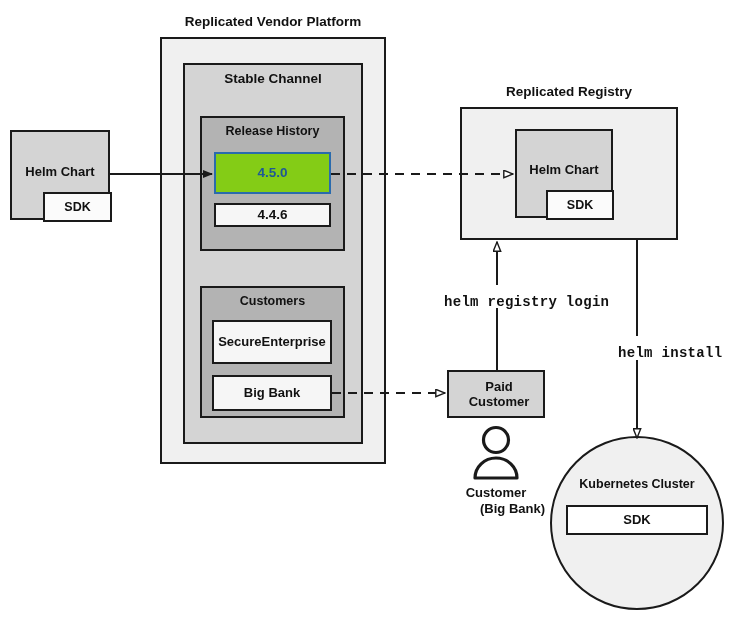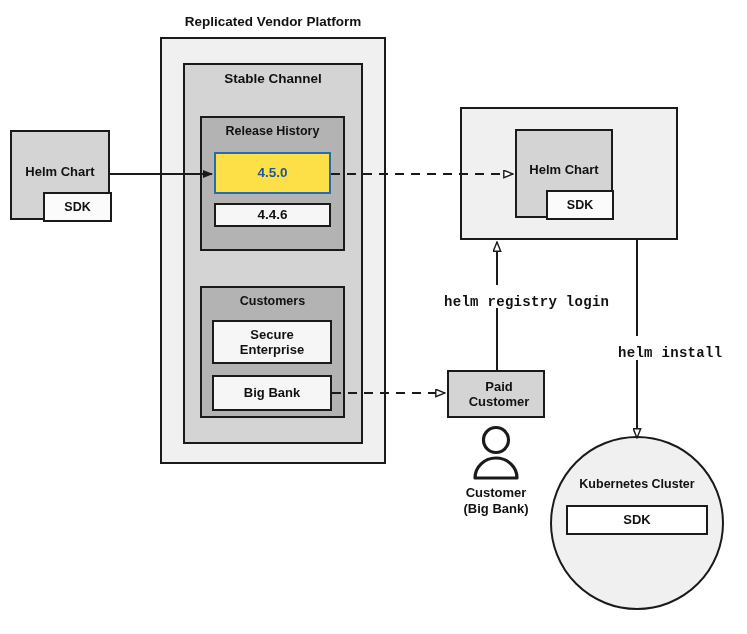--- a/index.html
+++ b/index.html
@@ -75,65 +75,66 @@
   <div class="box" style="left:160px; top:37px; width:226px; height:427px; background:#f0f0f0;"></div>
 
   <div class="box lbl-top" style="left:183px; top:63px; width:180px; height:381px; background:#d4d4d4; font-size:13.5px;">
     <span>Stable Channel</span>
   </div>
 
   <div class="box lbl-top" style="left:200px; top:116px; width:145px; height:135px; background:#b3b3b3; font-size:12.5px;">
     <span>Release History</span>
   </div>
 
-  <div class="box" style="left:214px; top:152px; width:117px; height:42px; background:#fde047; border-color:#2a6bad; color:#1f5896; font-size:13.5px;">
+  <div class="box" style="left:214px; top:152px; width:117px; height:42px; background:#84cc16; border-color:#2a6bad; color:#1f5896; font-size:13.5px;">
     <span>4.5.0</span>
   </div>
 
   <div class="box" style="left:214px; top:203px; width:117px; height:24px; background:#f6f6f6; font-size:13.5px;">
     <span>4.4.6</span>
   </div>
 
   <div class="box lbl-top" style="left:200px; top:286px; width:145px; height:132px; background:#b3b3b3; font-size:12.5px;">
     <span>Customers</span>
   </div>
 
-  <div class="box" style="left:212px; top:320px; width:120px; height:44px; background:#f6f6f6; font-size:13px; flex-direction:column;">
+  <div class="box" style="left:212px; top:320px; width:120px; height:44px; background:#f6f6f6; font-size:13px; flex-direction:row;">
     <span>Secure</span>
     <span>Enterprise</span>
   </div>
 
   <div class="box" style="left:212px; top:375px; width:120px; height:36px; background:#f6f6f6; font-size:13px;">
     <span>Big Bank</span>
   </div>
 
   <div class="box" style="left:10px; top:130px; width:100px; height:90px; background:#d4d4d4; font-size:13px; align-items:flex-start; padding-top:32px;">
     <span>Helm Chart</span>
   </div>
   <div class="box" style="left:43px; top:192px; width:69px; height:30px; background:#fbfbfb; font-size:12.5px;">
     <span>SDK</span>
   </div>
 
+  <div class="title" style="left:460px; top:84px; width:218px; font-size:13.5px;">Replicated Registry</div>
 
   <div class="box" style="left:460px; top:107px; width:218px; height:133px; background:#f0f0f0;"></div>
 
   <div class="box" style="left:515px; top:129px; width:98px; height:89px; background:#d4d4d4; font-size:13px; align-items:flex-start; padding-top:31px;">
     <span>Helm Chart</span>
   </div>
   <div class="box" style="left:546px; top:190px; width:68px; height:30px; background:#fbfbfb; font-size:12.5px;">
     <span>SDK</span>
   </div>
 
   <div class="box" style="left:447px; top:370px; width:98px; height:48px; background:#d4d4d4; font-size:13px; flex-direction:column;padding-left:6px;">
     <span>Paid</span>
     <span>Customer</span>
   </div>
 
   <div class="title" style="left:447px; top:485px; width:98px; font-size:13px;">Customer</div>
-  <div class="title" style="left:447px; top:501px; width:98px; font-size:13px;">(Big Bank)</div>
+  <div class="title" style="left:447px; top:501px; width:98px; font-size:13px;text-align:right;">(Big Bank)</div>
 
   <div class="circle" style="left:550px; top:436px; width:174px; height:174px; background:#f0f0f0;"></div>
   <div class="title" style="left:550px; top:477px; width:174px; font-size:12.5px;">Kubernetes Cluster</div>
 
   <div class="box" style="left:566px; top:505px; width:142px; height:30px; background:#ffffff; font-size:13px;">
     <span>SDK</span>
   </div>
 
   <div class="mono" style="left:404px; top:294px; font-size:14px;">helm registry login</div>
   <div class="mono" style="left:578px; top:345px; font-size:14px;">helm install</div>

